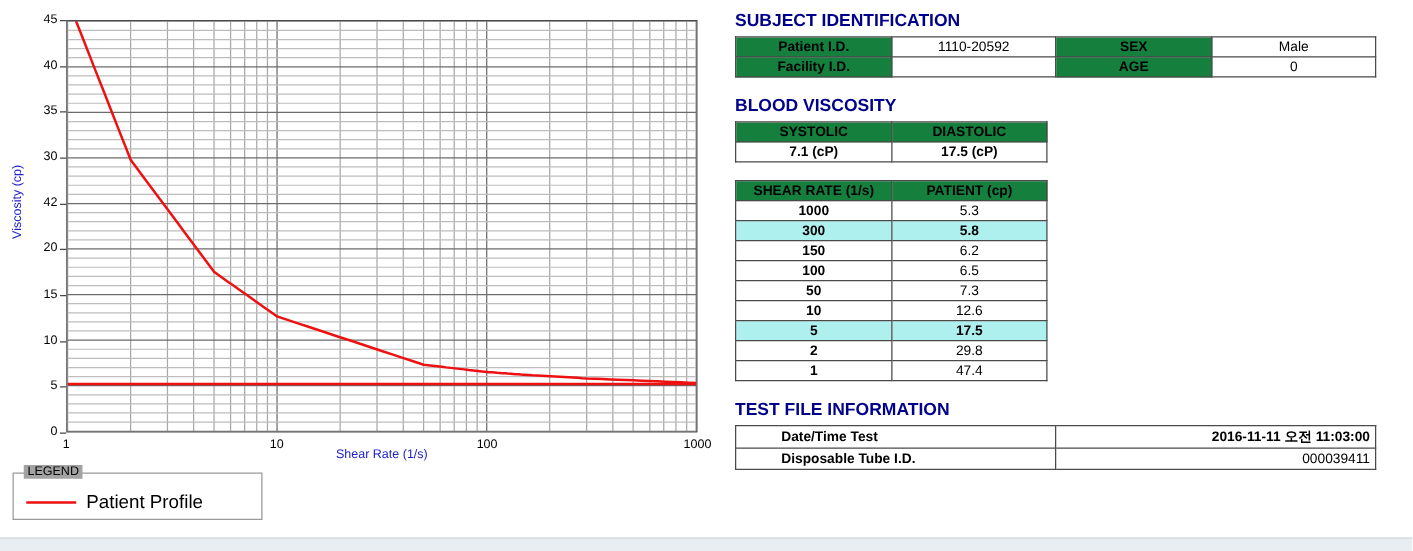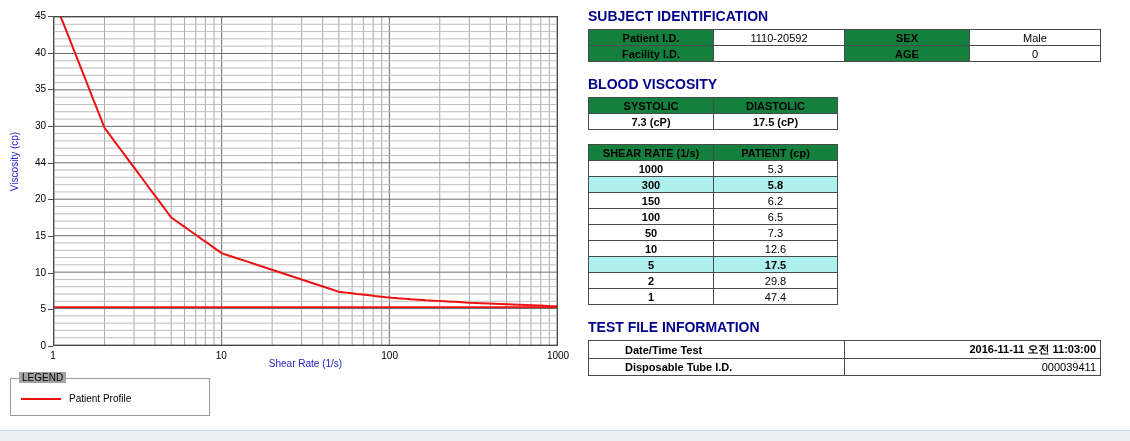--- a/index.html
+++ b/index.html
@@ -134,21 +134,21 @@
     top: 14px;
     display: flex;
     align-items: center;
   }
   .legend-swatch {
     width: 40px;
     height: 0;
     border-top: 2px solid #ee1111;
     margin-right: 8px;
   }
-  .legend-label { font-size: 10px; }
+  .legend-label { font-size: 15px; }
 
   
   .right-panel {
     position: absolute;
     left: 588px;
     top: 8px;
     width: 530px;
   }
   .section-title {
     color: #00008b;
@@ -288,21 +288,21 @@
         <div class="tick-label y-tick" style="top: 334px;">0</div>
         <div class="y-tick-mark" style="top: 340px;"></div>
         <div class="tick-label y-tick" style="top: 297.333px;">5</div>
         <div class="y-tick-mark" style="top: 303.333px;"></div>
         <div class="tick-label y-tick" style="top: 260.667px;">10</div>
         <div class="y-tick-mark" style="top: 266.667px;"></div>
         <div class="tick-label y-tick" style="top: 224px;">15</div>
         <div class="y-tick-mark" style="top: 230px;"></div>
         <div class="tick-label y-tick" style="top: 187.333px;">20</div>
         <div class="y-tick-mark" style="top: 193.333px;"></div>
-        <div class="tick-label y-tick" style="top: 150.667px;">44</div>
+        <div class="tick-label y-tick" style="top: 150.667px;">42</div>
         <div class="y-tick-mark" style="top: 156.667px;"></div>
         <div class="tick-label y-tick" style="top: 114px;">30</div>
         <div class="y-tick-mark" style="top: 120px;"></div>
         <div class="tick-label y-tick" style="top: 77.3333px;">35</div>
         <div class="y-tick-mark" style="top: 83.3333px;"></div>
         <div class="tick-label y-tick" style="top: 40.6667px;">40</div>
         <div class="y-tick-mark" style="top: 46.6667px;"></div>
         <div class="tick-label y-tick" style="top: 4px;">45</div>
         <div class="y-tick-mark" style="top: 10px;"></div>
       </div>
@@ -349,21 +349,21 @@
 
     <div class="block">
       <div class="section-title">BLOOD VISCOSITY</div>
       <table id="viscosity-table">
         <tbody>
             <tr>
           <td class="hdr" style="width:125px">SYSTOLIC</td>
           <td class="hdr" style="width:124px">DIASTOLIC</td>
         </tr>
         <tr>
-          <td class="val bold">7.3 (cP)</td>
+          <td class="val bold">7.1 (cP)</td>
           <td class="val bold">17.5 (cP)</td>
         </tr>
       </tbody>
         </table>
     </div>
 
     <div class="block">
       <table id="shear-table">
         <tbody>
             <tr>

